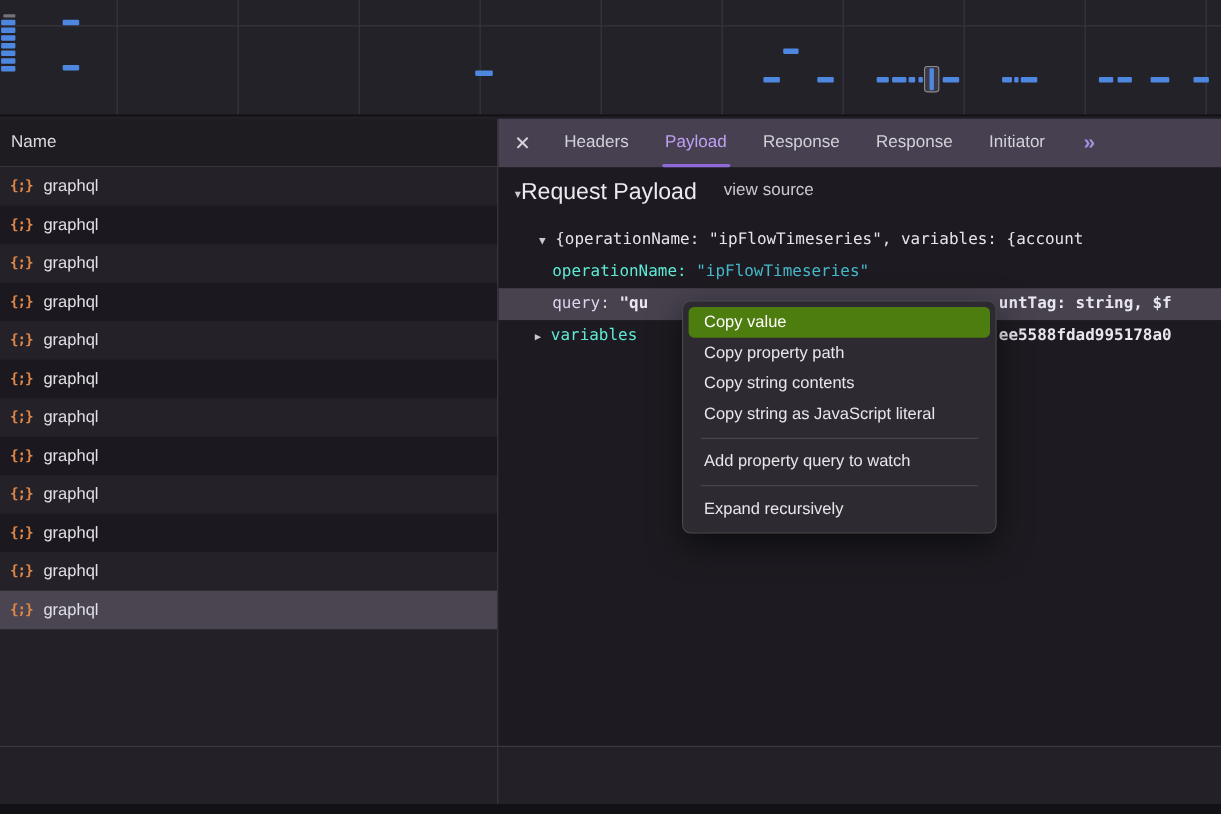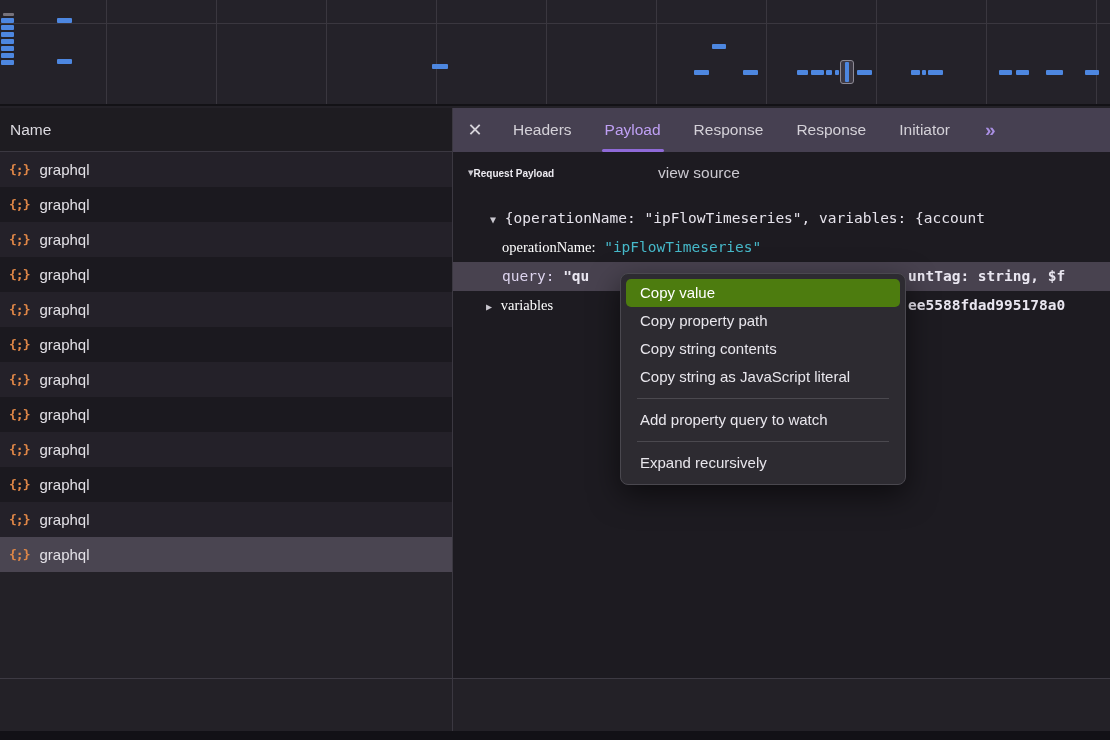--- a/index.html
+++ b/index.html
@@ -67,35 +67,35 @@
   .tab.active::after {
     content:""; position:absolute; left:-3px; right:-3px; bottom:0; height:3px;
     background:#8f6ad8; border-radius:2px;
   }
   .tab-overflow { color:#a98fe2; font-size:19px; font-weight:bold; letter-spacing:-1px; margin-left:2px; cursor:pointer; }
 
   
   .payload-content { position:relative; height:526px; overflow:hidden; }
   .pl-header { position:absolute; left:15px; top:11px; white-space:nowrap; }
   .pl-tri { color:#c9c7cf; font-size:11px; vertical-align:1px; }
-  .pl-title { color:#eceaf0; font-size:10px; font-weight:bold; }
+  .pl-title { color:#eceaf0; font-size:21px; font-weight:normal; }
   .view-src { position:absolute; left:205px; top:12px; color:#cbc9d0; font-size:15.5px; white-space:nowrap; }
 
   .code { font-family:"DejaVu Sans Mono", monospace; font-size:14.5px; white-space:pre; }
   .crow { position:absolute; height:29px; line-height:29px; white-space:nowrap; overflow:hidden; }
   .row-preview  { left:37px; top:52px; right:0; color:#d2d0d8; }
   .row-op       { left:49px; top:81px; right:0; }
   .row-q-hl     { left:0; top:110px; width:657px; height:29px; background:#48424f; }
   .row-q-text   { left:49px; top:110px; }
   .row-q-right  { left:455px; top:110px; right:14px; }
   .row-vars     { left:33px; top:139px; }
   .row-vars-right { left:455px; top:139px; right:0; }
 
   .tri-small { color:#c9c7cf; font-size:10px; }
-  .k-purple { color:#ffffff;font-family:Liberation Serif, serif; }
+  .k-purple { color:#5eead4; }
   .v-cyan   { color:#46b8c9; }
   .c-white  { color:#e6e3ec; }
   .c-white-b { color:#e9e6f0; font-weight:bold; }
   .k-light  { color:#ddd4ee; }
 
   
   .footer {
     position:absolute; left:0; top:678px; width:1110px; height:53px;
     background:#232127; border-top:1px solid #3d3a43;
   }

